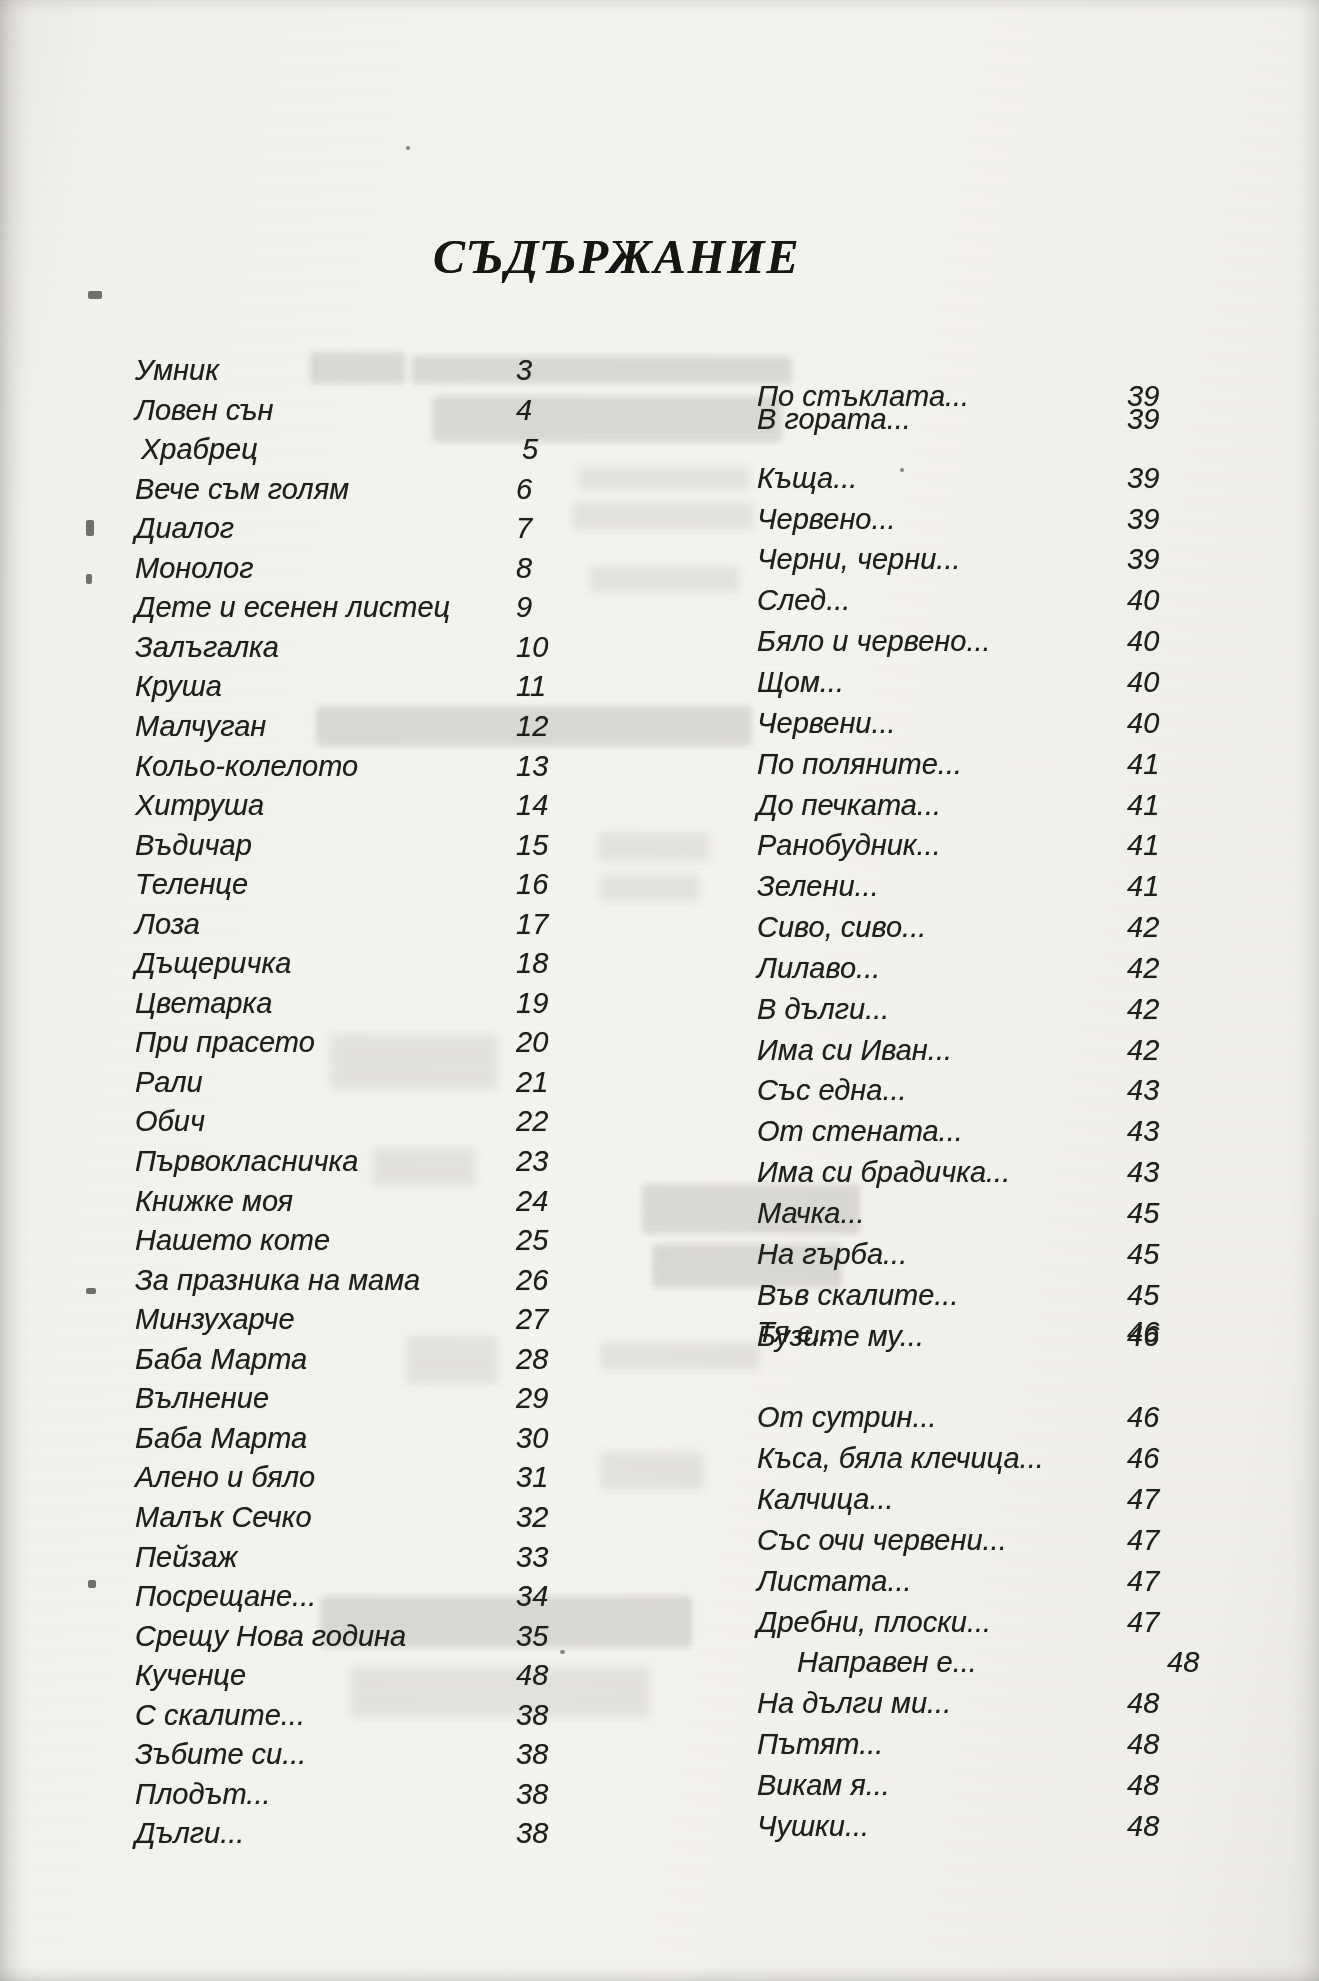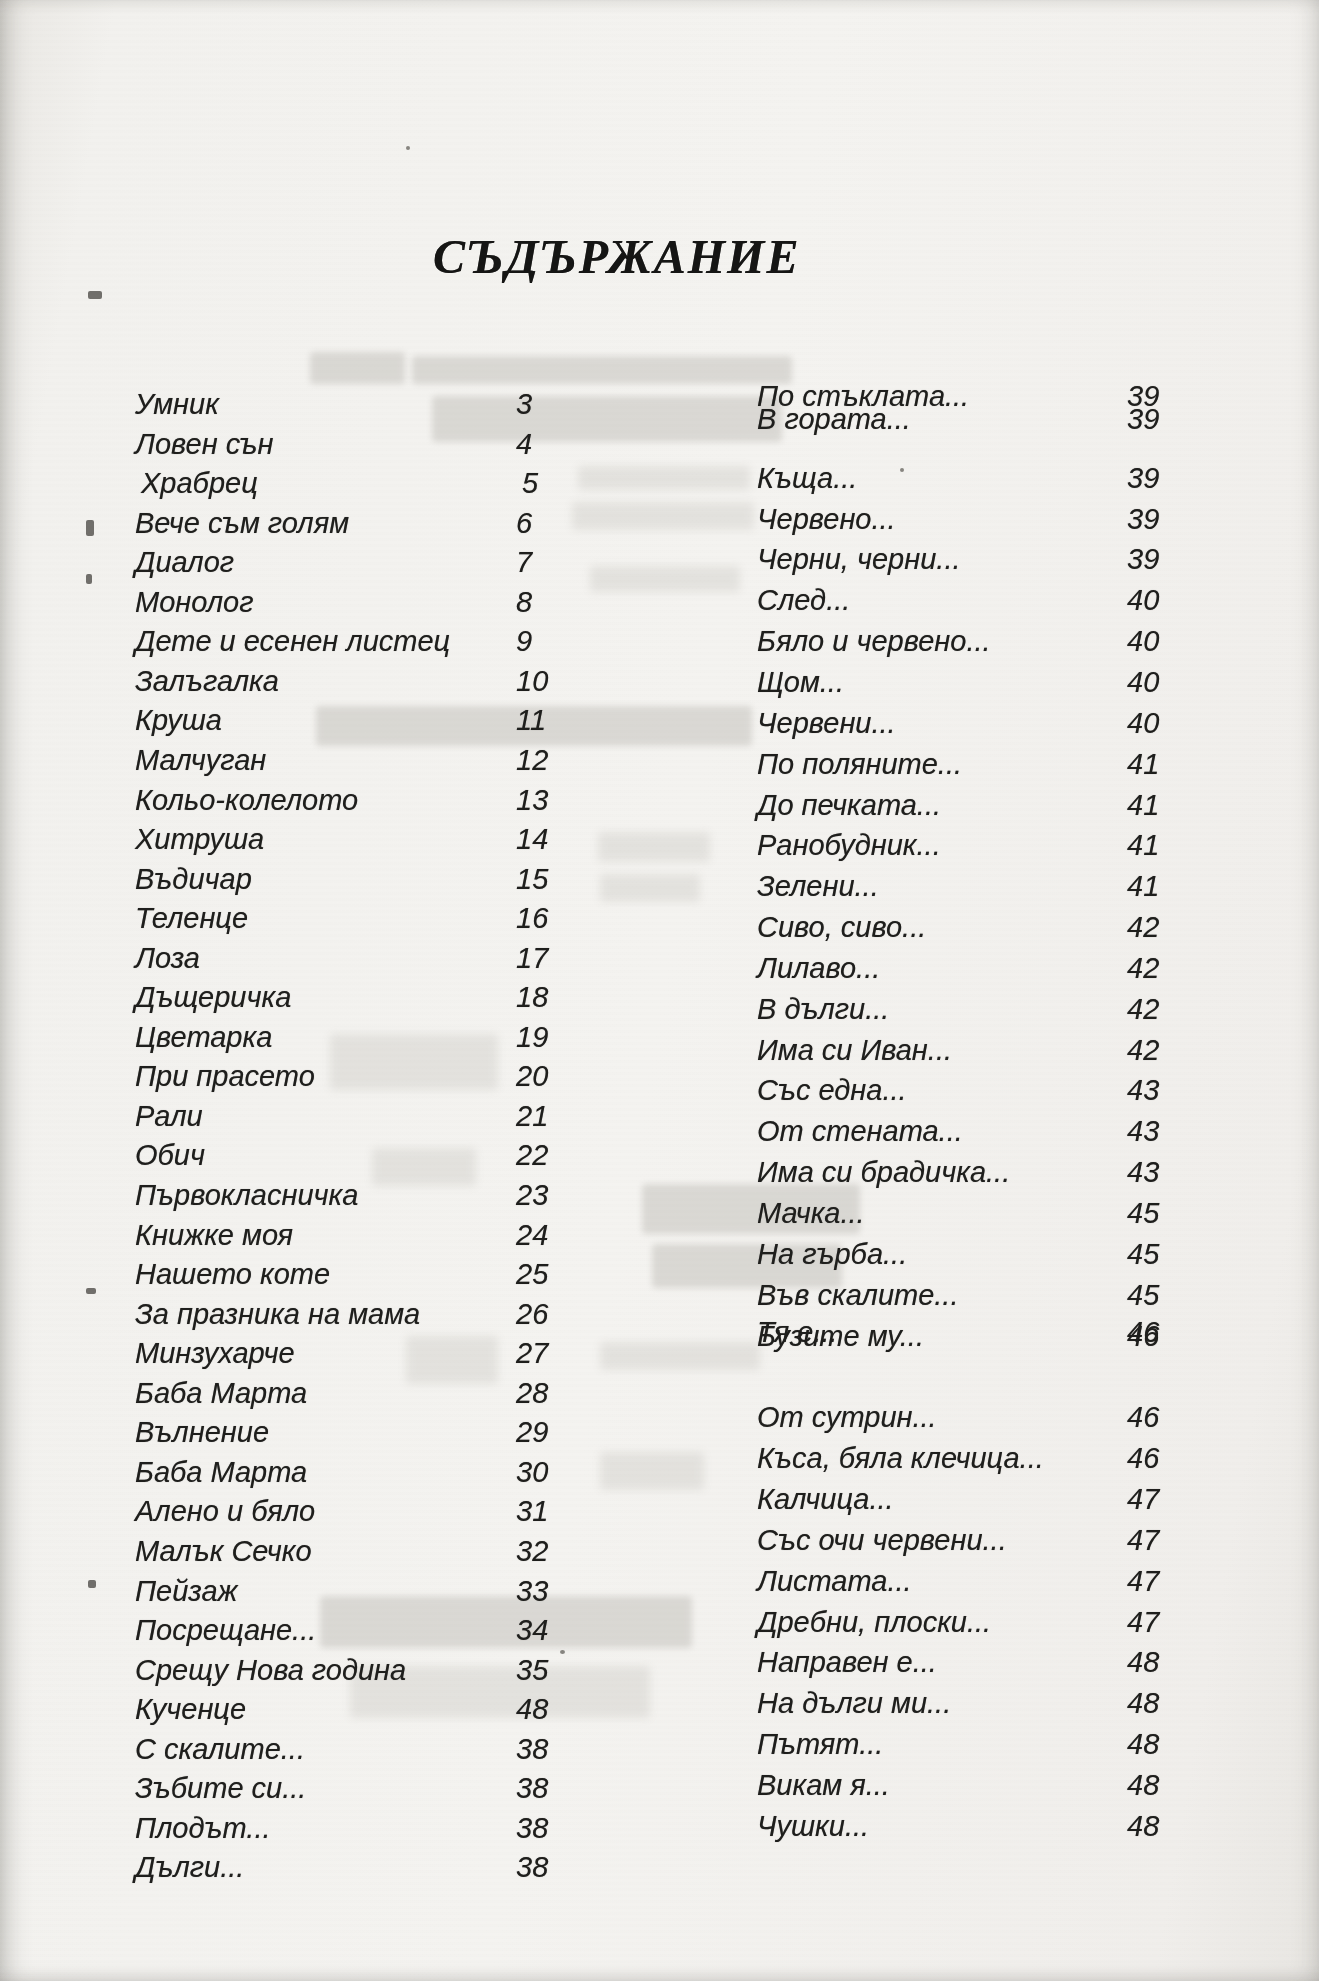--- a/index.html
+++ b/index.html
@@ -27,21 +27,21 @@
   }
   .page-title{
     position:absolute;left:433px;top:197px;
     font-family:"Liberation Serif","DejaVu Serif",serif;
     font-style:italic;font-weight:bold;
     font-size:48px;letter-spacing:2px;color:#141413;
     text-shadow:0 0 .6px rgba(20,20,20,.65);
     white-space:nowrap;
   }
   .toc-col{position:absolute;}
-  .toc-col-left{left:135px;top:386px;width:413px;height:1510px;}
+  .toc-col-left{left:135px;top:352px;width:413px;height:1510px;}
   .toc-col-right{left:757px;top:378px;width:403px;height:1480px;}
   .toc-row{position:absolute;left:0;width:100%;height:40px;}
   .toc-title,.toc-page{
     font-style:italic;font-size:29px;line-height:36px;color:#1d1d1b;
     text-shadow:0 0 .7px rgba(30,30,28,.55);
     white-space:nowrap;
   }
   .toc-title{position:absolute;left:0;top:0;}
   .toc-page{position:absolute;top:0;}
   .toc-col-left  .toc-page{left:381px;}
@@ -362,21 +362,21 @@
         <span class="toc-page">47</span>
       </div>
       <div class="toc-row" style="top: 1184.65px;">
         <span class="toc-title">Листата...</span>
         <span class="toc-page">47</span>
       </div>
       <div class="toc-row" style="top: 1225.5px;">
         <span class="toc-title">Дребни, плоски...</span>
         <span class="toc-page">47</span>
       </div>
-      <div class="toc-row" style="top: 1266.35px;">
+      <div class="toc-row" style="top: 1266.35px; margin-left: 40px;">
         <span class="toc-title">Направен е...</span>
         <span class="toc-page">48</span>
       </div>
       <div class="toc-row" style="top: 1307.2px;">
         <span class="toc-title">На дълги ми...</span>
         <span class="toc-page">48</span>
       </div>
       <div class="toc-row" style="top: 1348.05px;">
         <span class="toc-title">Пътят...</span>
         <span class="toc-page">48</span>

